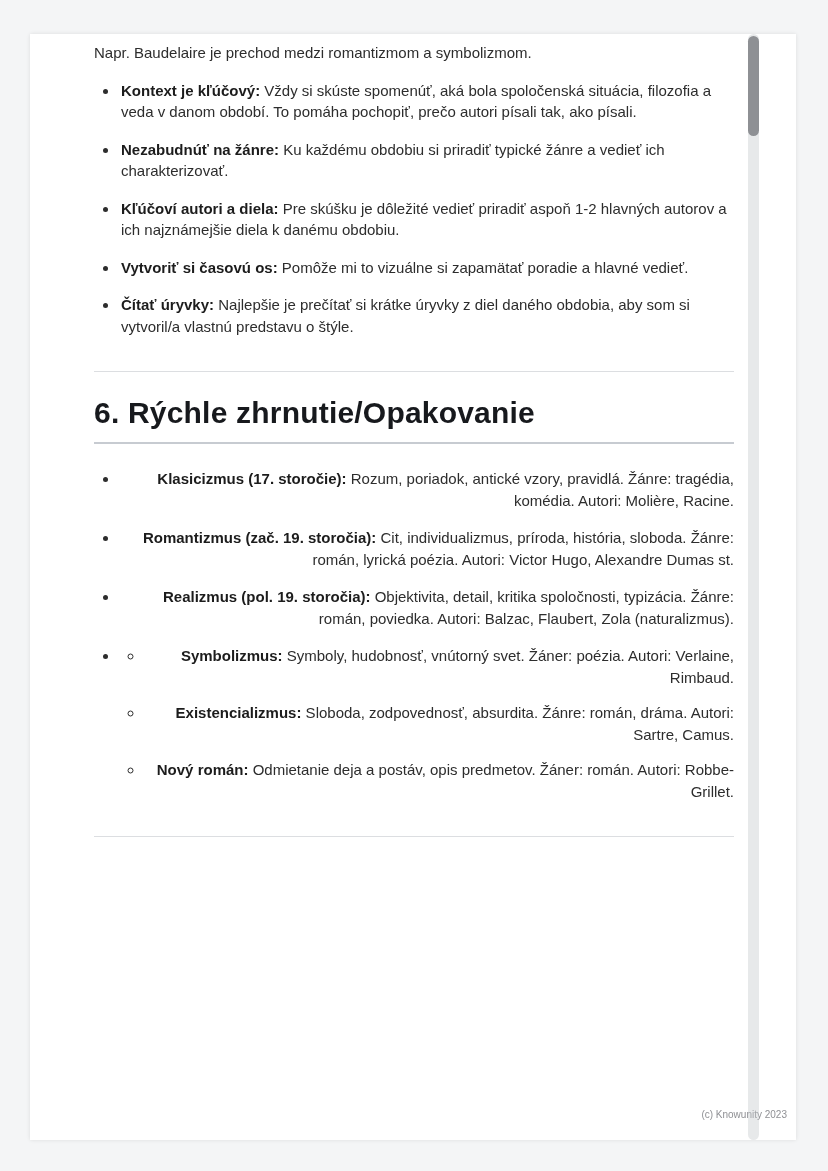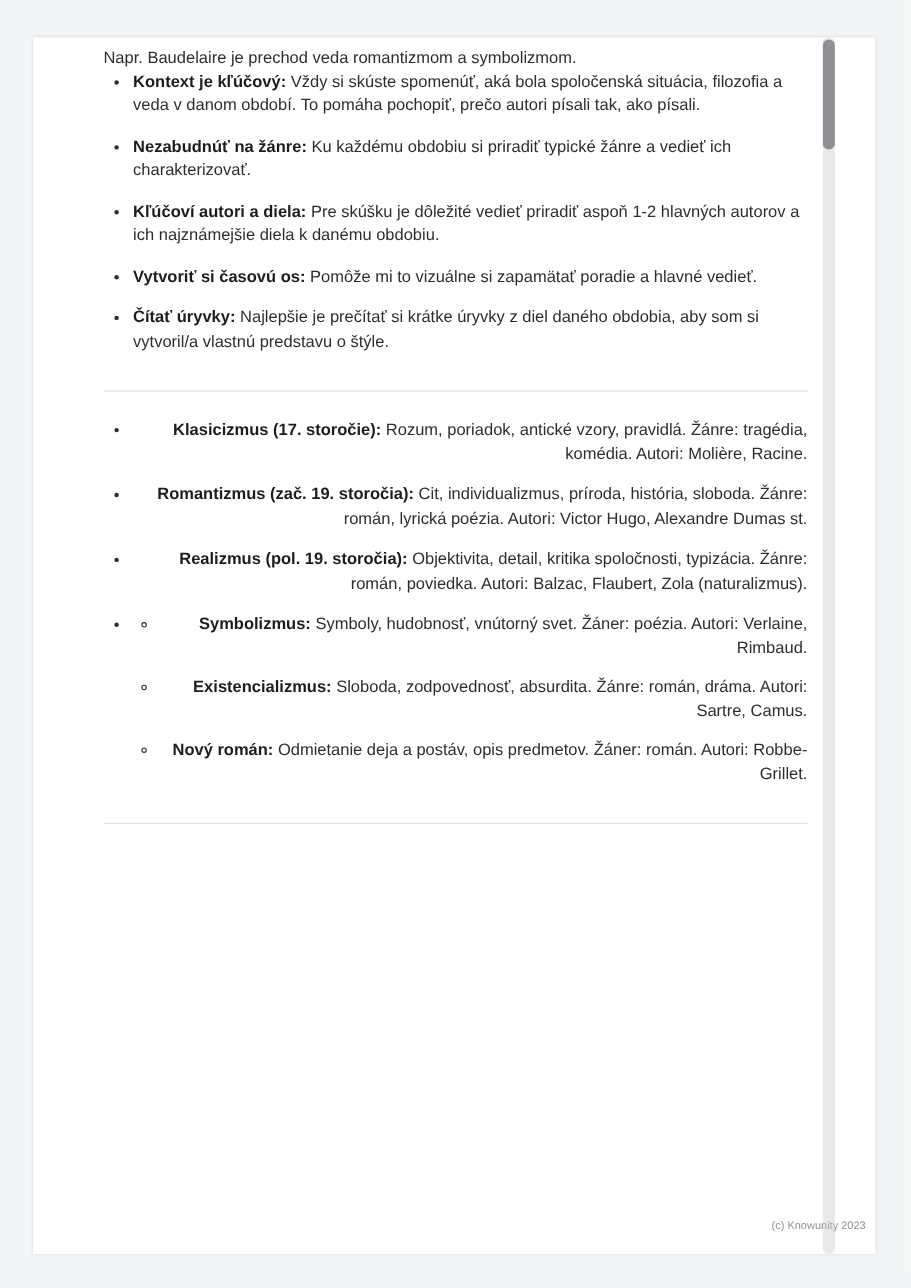--- a/index.html
+++ b/index.html
@@ -21,20 +21,21 @@
     padding: 6px 62px 0 64px;
     color: #2d2d2d;
     font-size: 15px;
     line-height: 21.5px;
   }
   .intro { margin-top: 2px; }
   strong { color: #1c1c1c; font-weight: 700; }
   ul.tips, ul.summary {
     list-style: disc;
     padding-left: 25px;
+    margin-top: 16px;
   }
   ul.tips > li, ul.summary > li { margin-bottom: 16px; padding-left: 2px; }
   .callout {
     margin-top: 28px;
     background: #f0f1f2;
     border-left: 5px solid #222c3c;
     border-radius: 2px;
     padding: 18px 22px;
     text-align: justify;
     line-height: 26px;
@@ -83,33 +84,34 @@
     background: #8e9094;
     border-radius: 6px;
   }
 </style>
 </head>
 <body>
 
 <div class="page">
   <div class="content">
 
-    <p class="intro">Napr. Baudelaire je prechod veda romantizmom a symbolizmom.</p>
+    <p class="intro">Napr. Baudelaire je prechod medzi romantizmom a symbolizmom.</p>
 
     <ul class="tips">
       <li><strong>Kontext je kľúčový:</strong><span> Vždy si skúste spomenúť, aká bola spoločenská situácia, filozofia a veda v danom období. To pomáha pochopiť, prečo autori písali tak, ako písali.</span></li>
       <li><strong>Nezabudnúť na žánre:</strong><span> Ku každému obdobiu si priradiť typické žánre a vedieť ich charakterizovať.</span></li>
       <li><strong>Kľúčoví autori a diela:</strong><span> Pre skúšku je dôležité vedieť priradiť aspoň 1-2 hlavných autorov a ich najznámejšie diela k danému obdobiu.</span></li>
       <li><strong>Vytvoriť si časovú os:</strong><span> Pomôže mi to vizuálne si zapamätať poradie a hlavné vedieť.</span></li>
       <li><strong>Čítať úryvky:</strong><span> Najlepšie je prečítať si krátke úryvky z diel daného obdobia, aby som si vytvoril/a vlastnú predstavu o štýle.</span></li>
     </ul>
 
 
     <hr class="divider">
 
+    <h2 class="section-heading">6. Rýchle zhrnutie/Opakovanie</h2>
 
     <ul class="summary">
       <li><strong>Klasicizmus (17. storočie):</strong><span> Rozum, poriadok, antické vzory, pravidlá. Žánre: tragédia, komédia. Autori: Molière, Racine.</span></li>
       <li><strong>Romantizmus (zač. 19. storočia):</strong><span> Cit, individualizmus, príroda, história, sloboda. Žánre: román, lyrická poézia. Autori: Victor Hugo, Alexandre Dumas st.</span></li>
       <li><strong>Realizmus (pol. 19. storočia):</strong><span> Objektivita, detail, kritika spoločnosti, typizácia. Žánre: román, poviedka. Autori: Balzac, Flaubert, Zola (naturalizmus).</span></li>
       <li>
         <span></span>
         <ul class="sublist">
           <li><strong>Symbolizmus:</strong><span> Symboly, hudobnosť, vnútorný svet. Žáner: poézia. Autori: Verlaine, Rimbaud.</span></li>
           <li><strong>Existencializmus:</strong><span> Sloboda, zodpovednosť, absurdita. Žánre: román, dráma. Autori: Sartre, Camus.</span></li>

